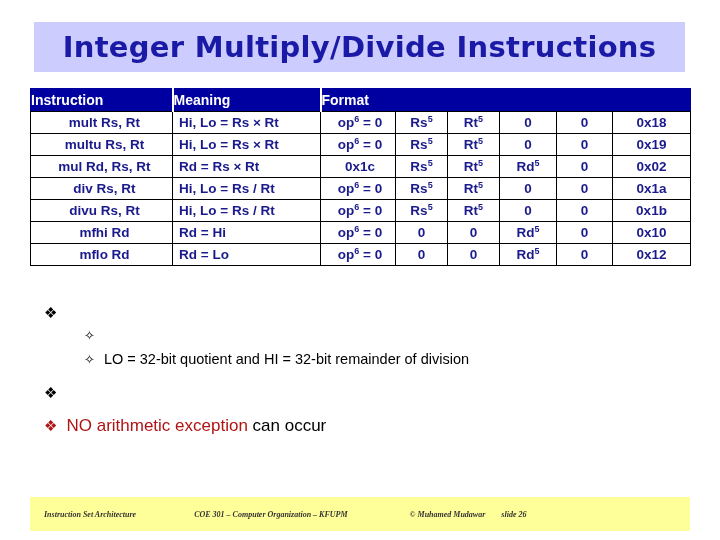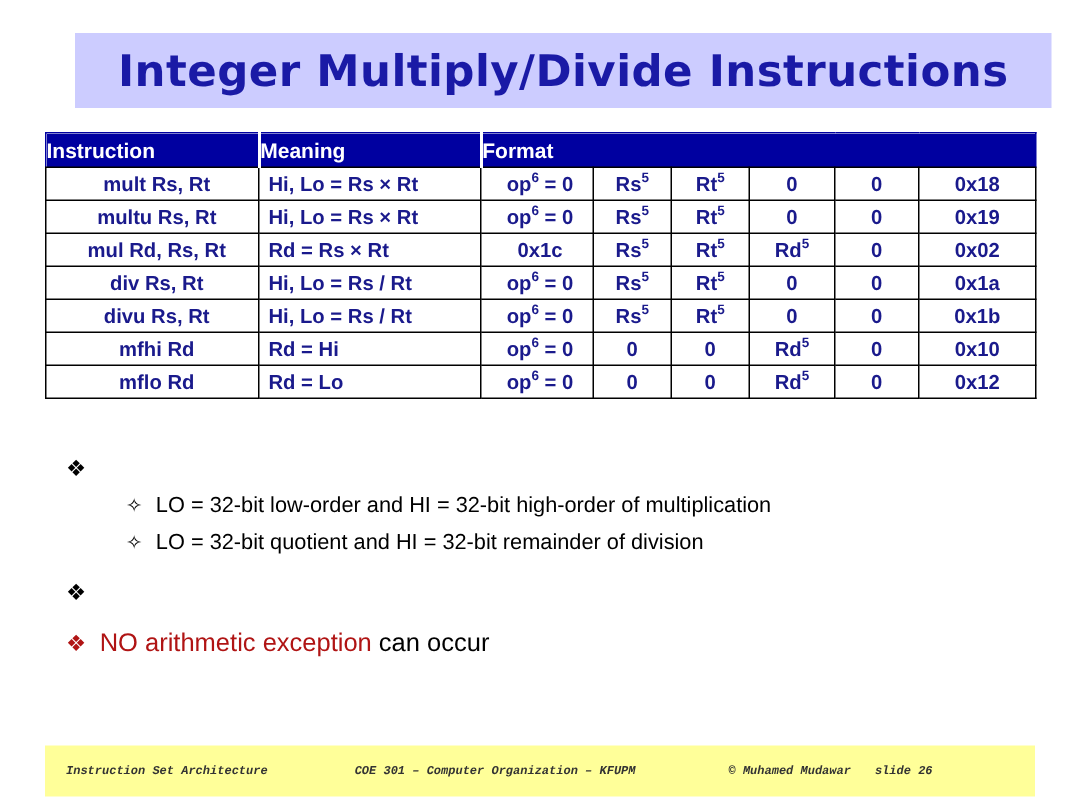--- a/index.html
+++ b/index.html
@@ -19,21 +19,20 @@
   #title-banner {
     position: absolute;
     left: 34px;
     top: 22px;
     width: 651px;
     height: 50px;
     background: #ccccff;
     display: flex;
     align-items: center;
     justify-content: center;
-    margin-left: 16px;
   }
   #title-text {
     font-family: "DejaVu Sans", sans-serif;
     font-size: 29px;
     font-weight: bold;
     color: #1a1aa6;
     letter-spacing: 0.3px;
     white-space: nowrap;
   }
 
@@ -142,21 +141,21 @@
     position: absolute;
     left: 30px;
     top: 497px;
     width: 660px;
     height: 34px;
     background: #ffff99;
     display: flex;
     align-items: center;
   }
   .foot-txt {
-    font-family: Liberation Mono, monospace;
+    font-family: Liberation Serif, serif;
     font-style: italic;
     font-weight: bold;
     font-size: 8px;
     color: #333333;
     white-space: nowrap;
   }
   #foot-left   { margin-left: 14px; }
   #foot-center { margin-left: 58px; }
   #foot-right  { margin-left: 62px; }
   #foot-slide  { margin-left: 16px; }
@@ -261,21 +260,20 @@
 </table>
 
 <div id="bullets">
 
   <div class="bullet-l1 sp-b1">
     <span class="glyph">❖</span>
   </div>
 
   <div class="bullet-l2">
     <span class="glyph">✧</span>
-    <span>LO = 32-bit low-order and HI = 32-bit high-order of multiplication</span>
   </div>
 
   <div class="bullet-l2">
     <span class="glyph">✧</span>
     <span>LO = 32-bit quotient and HI = 32-bit remainder of division</span>
   </div>
 
   <div class="bullet-l1 sp-b2">
     <span class="glyph">❖</span>
   </div>

